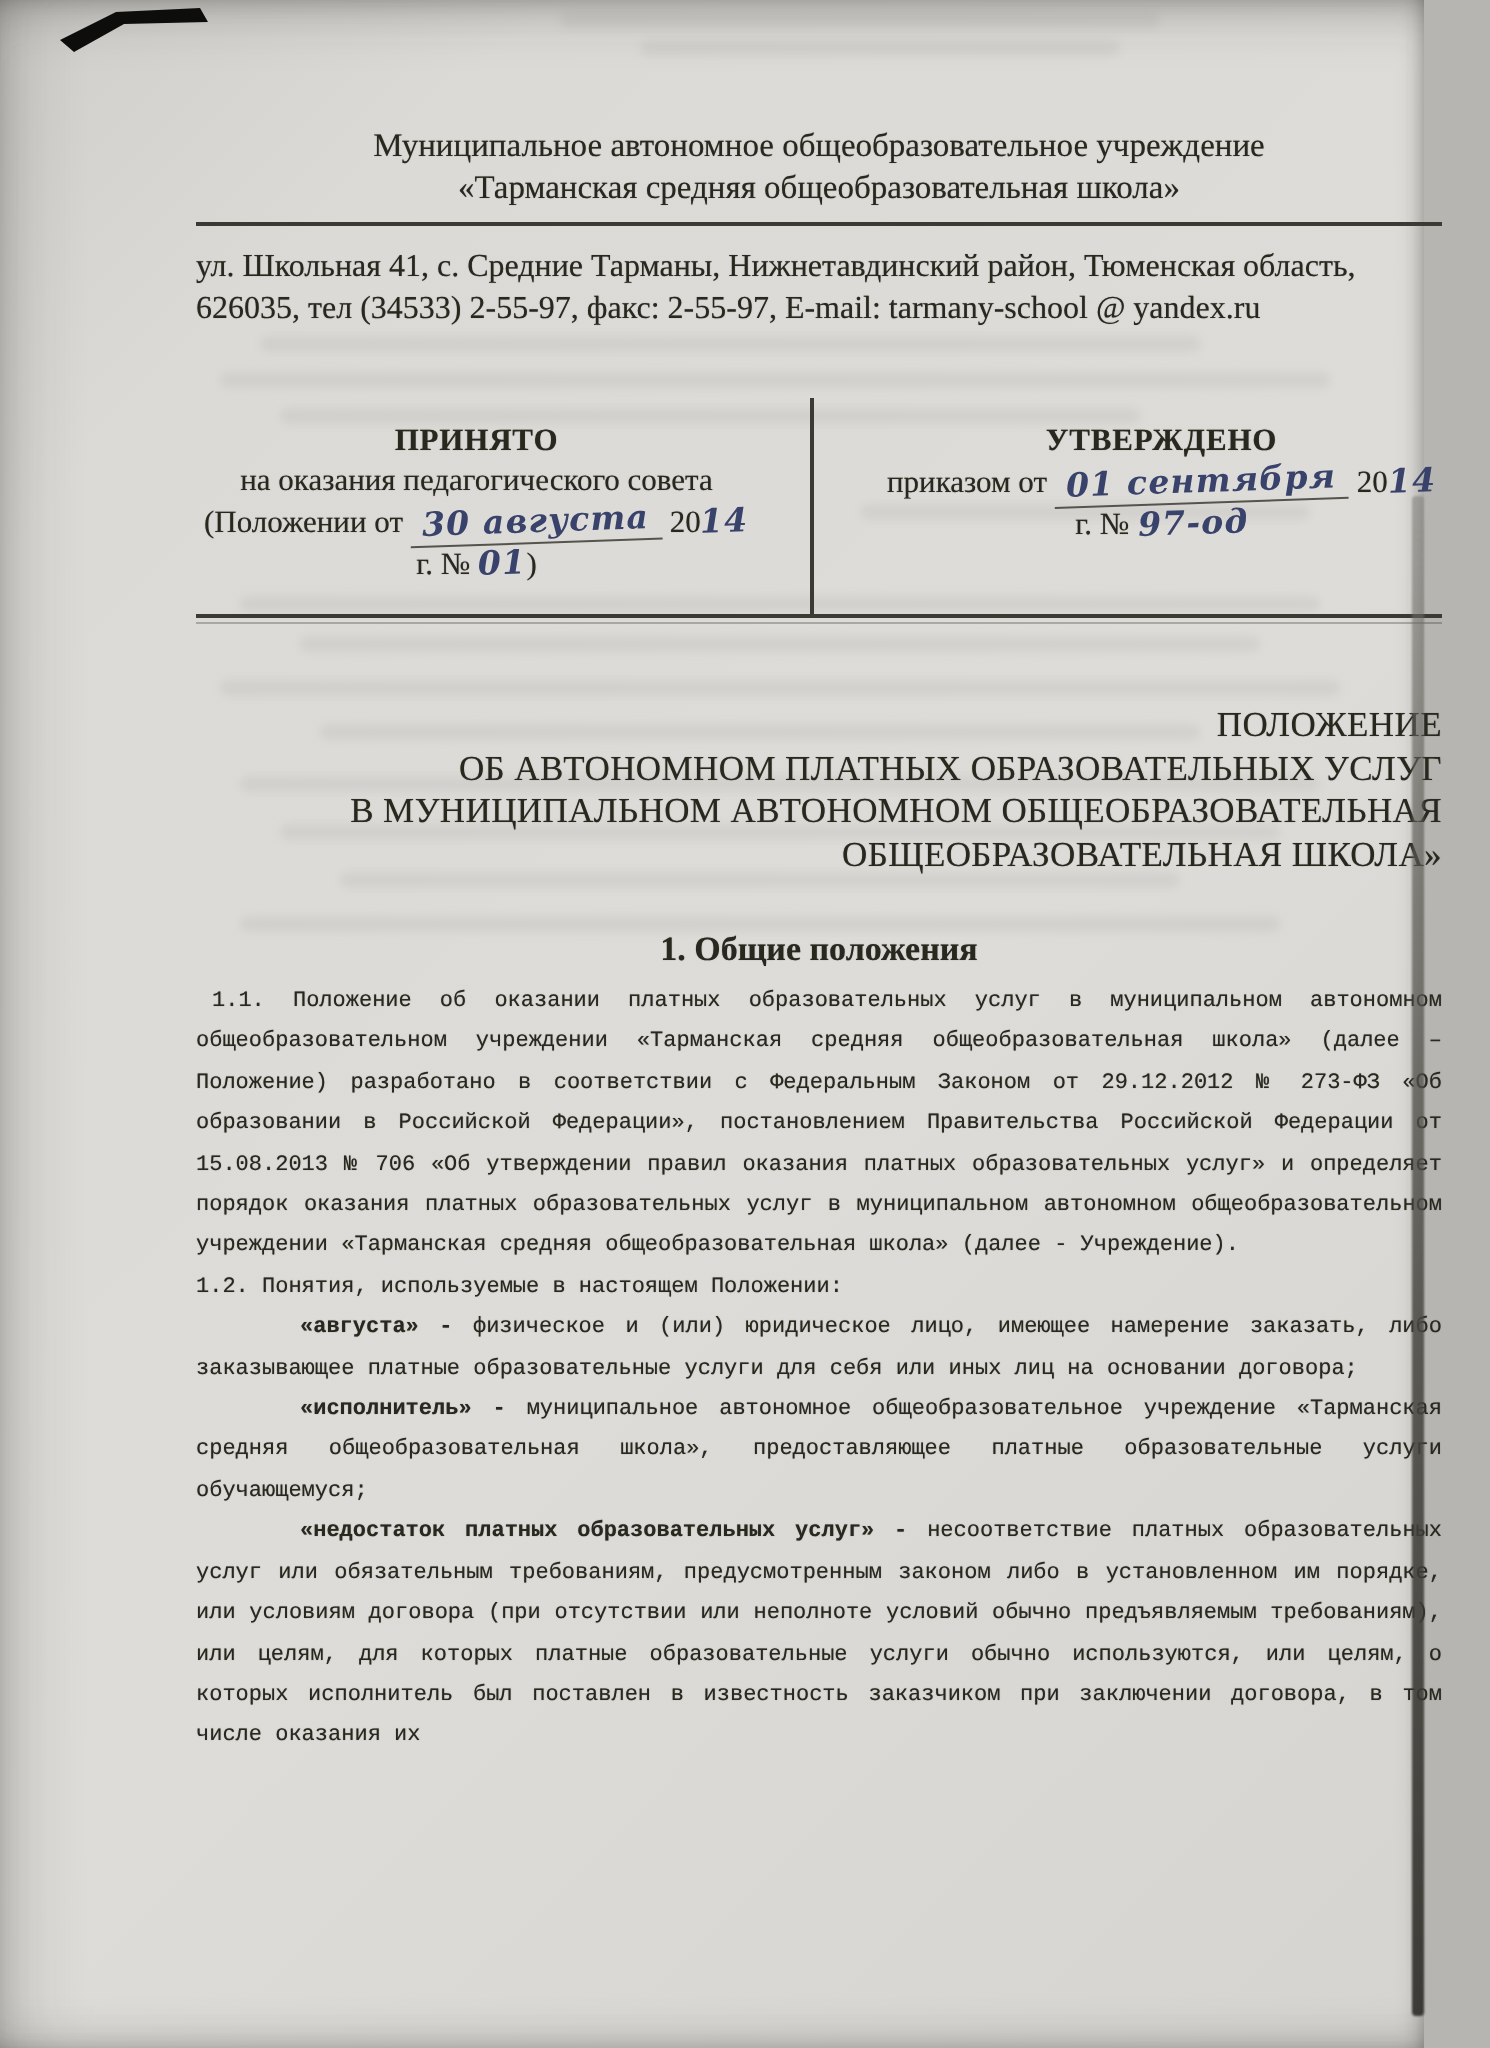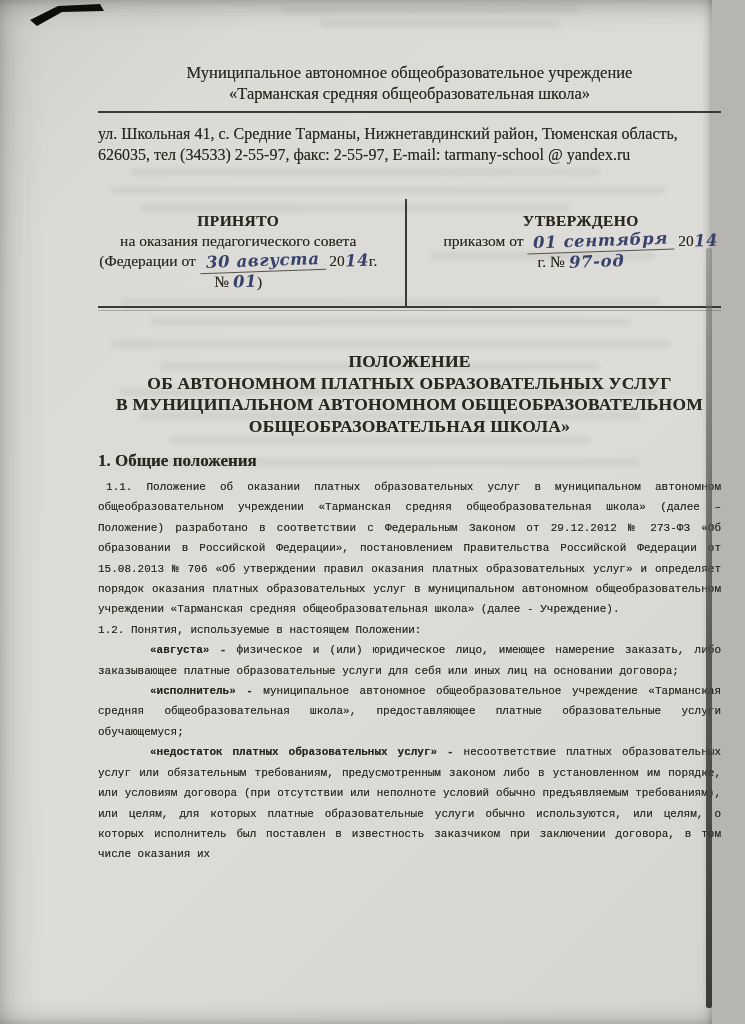--- a/index.html
+++ b/index.html
@@ -36,22 +36,22 @@
   .stamp-title { font-weight: bold; letter-spacing: .4px; }
   .vline { position: absolute; left: calc(50% - 5px); top: -12px; bottom: 0; width: 2px; background: #3b3a33; }
   .hand {
     font-family: "DejaVu Serif", serif;
     font-style: italic; font-weight: 600;
     color: #38426b; font-size: 16.5px; letter-spacing: .6px;
     display: inline-block; transform: rotate(-2deg);
     text-shadow: none;
   }
   .u { border-bottom: 1px solid #55544c; padding: 0 6px; }
-  .doc-title { margin-top: 40px; text-align: center; font-weight: bold; font-size: 17.5px; line-height: 21.5px; letter-spacing: .2px; }
-  .section-h { margin-top: 13px; font-weight: bold; font-size: 17px; line-height: 21px; }
+  .doc-title { margin-top: 40px; text-align: right; font-weight: normal; font-size: 17.5px; line-height: 21.5px; letter-spacing: .2px; }
+  .section-h { margin-top: 26px; text-align: center; font-weight: bold; font-size: 17px; line-height: 21px; }
   .bodytext { margin-top: 6px; font-size: 11px; line-height: 20.4px; text-align: justify; font-family: Liberation Mono, monospace; }
   .para { margin: 0; }
   .para.ind-sm { text-indent: 8px; }
   .para.def { text-indent: 52px; }
   .bold { font-weight: bold; }
   
   .corner-mark { position: absolute; left: 28px; top: 2px; z-index: 3; filter: blur(.3px); }
   .right-strip {
     position: absolute; right: 0; top: 248px; height: 760px; width: 6px; z-index: 3;
     background: linear-gradient(180deg, rgba(120,119,113,.5), rgba(72,71,65,.85) 55%, rgba(46,45,40,.9));
@@ -99,21 +99,21 @@
     <div class="address">
       <div>ул. Школьная 41, с. Средние Тарманы, Нижнетавдинский район, Тюменская область,</div>
       <div>626035, тел (34533) 2-55-97, факс: 2-55-97, E-mail: tarmany-school @ yandex.ru</div>
     </div>
 
     <div class="approval">
       <div class="stamp left">
         <div class="stamp-title">ПРИНЯТО</div>
         <div>на оказания педагогического совета</div>
         <div>
-          <span>(Федерации от</span>
+          <span>(Положении от</span>
           <span class="hand u">30 августа</span>
           <span>20</span><span class="hand">14</span><span>г. №</span>
           <span class="hand">01</span><span>)</span>
         </div>
       </div>
       <div class="vline"></div>
       <div class="stamp right">
         <div class="stamp-title">УТВЕРЖДЕНО</div>
         <div>
           <span>приказом от</span>
@@ -121,21 +121,21 @@
           <span>20</span><span class="hand">14</span><span>г. №</span>
           <span class="hand">97-од</span>
         </div>
       </div>
     </div>
     <div class="approval-ghost"></div>
 
     <div class="doc-title">
       <div>ПОЛОЖЕНИЕ</div>
       <div>ОБ АВТОНОМНОМ ПЛАТНЫХ ОБРАЗОВАТЕЛЬНЫХ УСЛУГ</div>
-      <div>В МУНИЦИПАЛЬНОМ АВТОНОМНОМ ОБЩЕОБРАЗОВАТЕЛЬНОМ</div>
+      <div>В МУНИЦИПАЛЬНОМ АВТОНОМНОМ ОБЩЕОБРАЗОВАТЕЛЬНАЯ</div>
       <div>ОБЩЕОБРАЗОВАТЕЛЬНАЯ ШКОЛА»</div>
     </div>
 
     <div class="section-h">1. Общие положения</div>
 
     <div class="bodytext">
       <p class="para ind-sm">1.1. Положение об оказании платных образовательных услуг в муниципальном автономном общеобразовательном учреждении «Тарманская средняя общеобразовательная школа»  (далее – Положение) разработано в соответствии с Федеральным Законом от 29.12.2012 № 273-ФЗ «Об образовании в Российской Федерации», постановлением Правительства Российской Федерации от 15.08.2013 № 706 «Об утверждении правил оказания платных образовательных услуг» и определяет порядок оказания платных образовательных услуг в муниципальном автономном общеобразовательном учреждении «Тарманская средняя общеобразовательная школа» (далее  - Учреждение).</p>
       <p class="para">1.2. Понятия, используемые в настоящем Положении:</p>
       <p class="para def"><span class="bold">«августа» -</span>
         <span>физическое и (или) юридическое лицо, имеющее намерение заказать, либо заказывающее платные образовательные услуги для себя или иных лиц на основании договора;</span></p>

